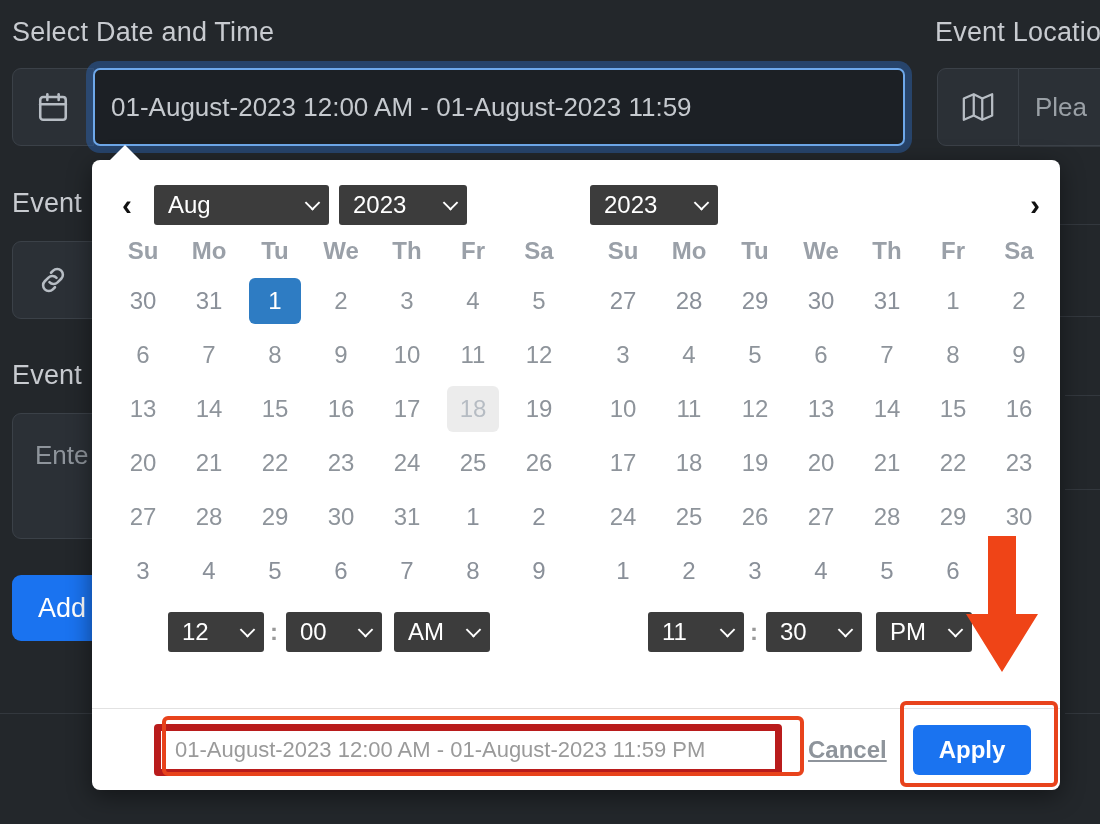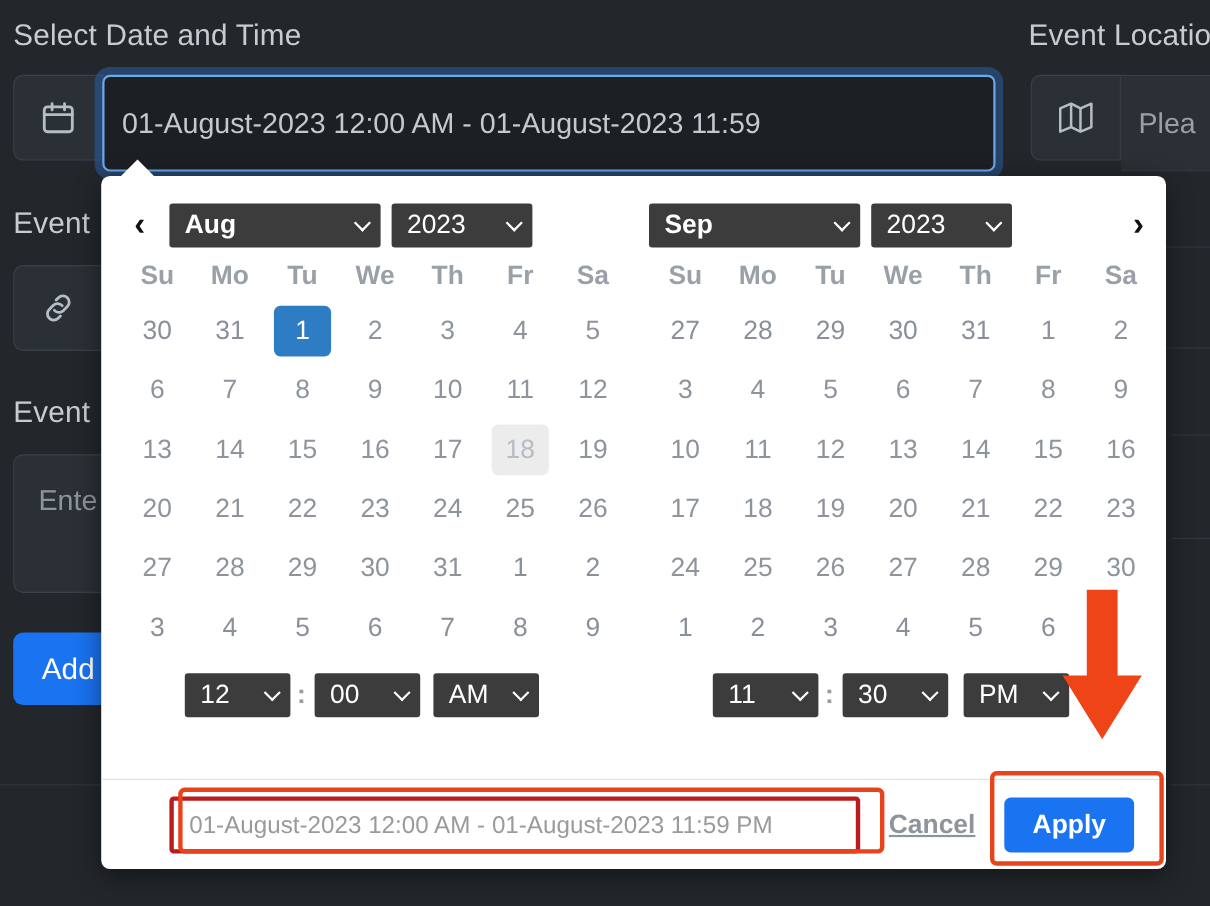--- a/index.html
+++ b/index.html
@@ -31,21 +31,21 @@
   .addon {
     width: 82px; height: 78px;
     border: 1px solid #3b4148;
     border-radius: 9px 0 0 9px;
     background: #2b3036;
     display: flex; align-items: center; justify-content: center;
     color: #b7bdc4;
   }
   .addon svg { display: block; }
   .dark-field {
-    height: 88px;
+    height: 78px;
     border: 1px solid #3b4148;
     border-left: none;
     border-radius: 0 9px 9px 0;
     background: #2b3036;
     display: flex; align-items: center;
     padding: 0 16px;
     color: #9aa0a6;
     font-size: 26px;
     white-space: nowrap; overflow: hidden;
   }
@@ -127,21 +127,21 @@
     padding: 0 34px 0 14px;
     font-size: 24px;
     cursor: pointer;
   }
   .sel .chev {
     position: absolute; right: 11px; top: 50%;
     width: 11px; height: 11px;
     border-right: 2.5px solid #fff; border-bottom: 2.5px solid #fff;
     transform: translateY(-70%) rotate(45deg);
   }
-  .sel-month { width: 192px; font-weight: bold; }
+  .sel-month { width: 175px; }
   .sel-year  { width: 128px; }
   .spacer-flex { flex: 1; }
 
   .dow-row, .day-row { display: flex; }
   .dow, .day {
     width: 66px; height: 54px;
     display: flex; align-items: center; justify-content: center;
     font-size: 24px;
   }
   .dow { color: #9aa0a8; font-weight: bold; height: 46px; }
@@ -171,21 +171,21 @@
   #popup-footer {
     position: absolute; left: 0; right: 0; bottom: 0;
     height: 82px;
     border-top: 1px solid #e2e2e2;
     display: flex; align-items: center;
     padding: 0 18px 0 62px;
     gap: 18px;
   }
   #range-display {
     flex: 1; height: 52px;
-    background: #fff; border: 4px solid #b91c1c; border-radius: 4px;
+    background: #fff; border: 7px solid #b91c1c; border-radius: 4px;
     display: flex; align-items: center; padding: 0 14px;
     color: #9a9a9a; font-size: 22px;
     max-width: 628px;
   }
   #cancel-button {
     background: none; border: none;
     color: #8e949b; font-size: 24px; font-weight: bold;
     font-family: inherit; cursor: pointer;
     padding: 0 8px;
     text-decoration: underline;
@@ -445,24 +445,20 @@
           </div>
           <div class="sel time-sel t-ap" style="margin-left:12px">
             <span>AM</span>
             <span class="chev"></span>
           </div>
         </div>
       </div>
 
       <div class="cal" style="margin-left:18px">
         <div class="cal-head">
-          <div class="sel sel-month">
-            <span>Sep</span>
-            <span class="chev"></span>
-          </div>
           <div class="sel sel-year">
             <span>2023</span>
             <span class="chev"></span>
           </div>
           <div class="spacer-flex"></div>
           <div class="nav-arrow">›</div>
         </div>
         <div class="dow-row">
             <div class="dow">Su</div>
             <div class="dow">Mo</div>

